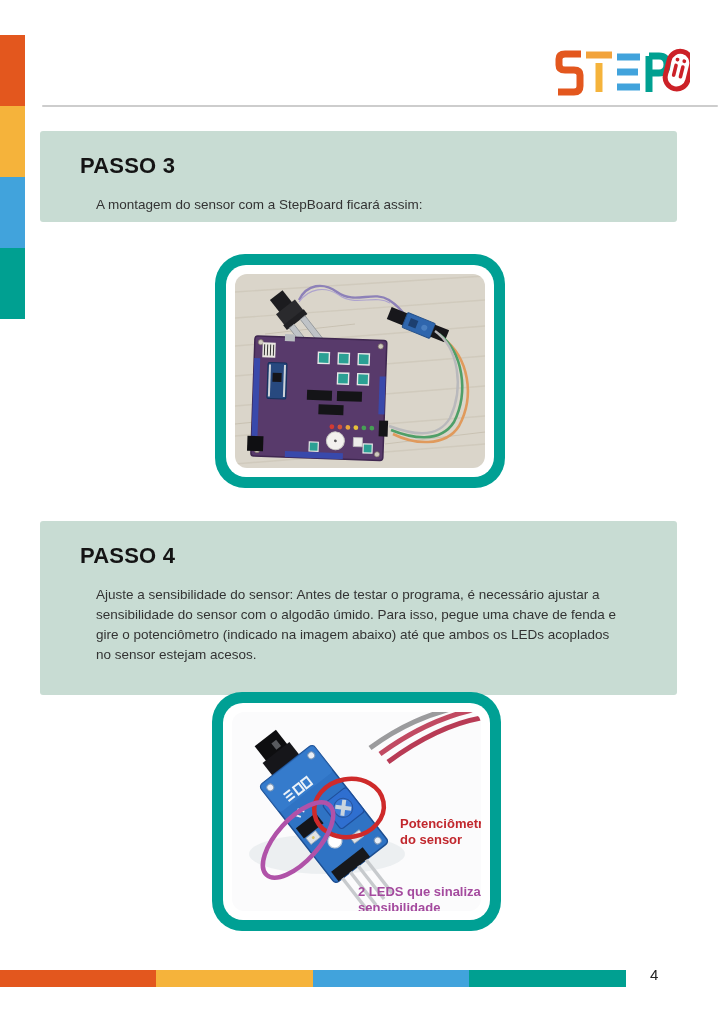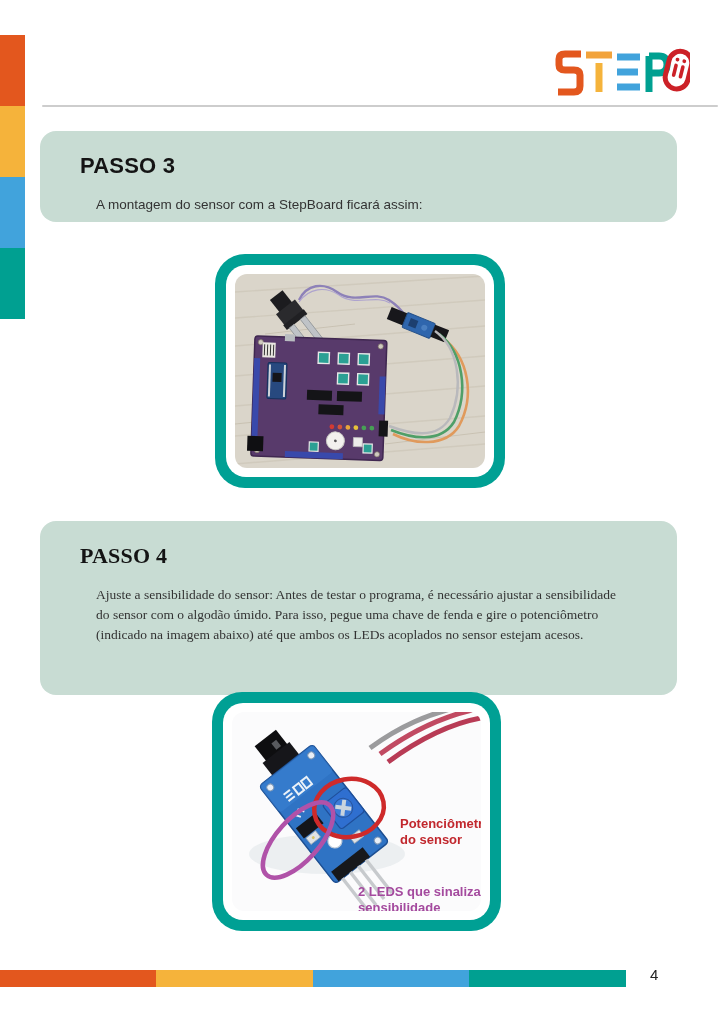--- a/index.html
+++ b/index.html
@@ -16,25 +16,25 @@
   .seg-teal{background:#00A091;}
 
   
   .logo{position:absolute;top:47px;right:35px;width:136px;height:52px;}
 
   
   .divider{position:absolute;left:42px;top:105px;width:676px;height:2px;background:#cdcdcd;border-radius:1px;}
 
   
   .card{
-    position:absolute;left:40px;width:637px;background:#C8DCD3;border-radius:16px;
+    position:absolute;left:40px;width:637px;background:#C8DCD3;border-radius:3px;
     box-sizing:border-box;padding:22px 40px 4px 40px;
   }
   .card-1{top:131px;height:91px;}
-  .card-2{top:521px;height:174px;font-family:Liberation Serif, serif;}
+  .card-2{top:521px;height:174px;}
   .card h2{
     margin:0 0 9px 0;font-size:22px;font-weight:800;color:#141414;letter-spacing:.2px;
   }
   .card p{
     margin:16px;font-size:13.5px;line-height:1.48;color:#333333;max-width:582px;
   }
 
   
   .frame{
     position:absolute;background:#00A094;border-radius:30px;box-sizing:border-box;padding:11px;

